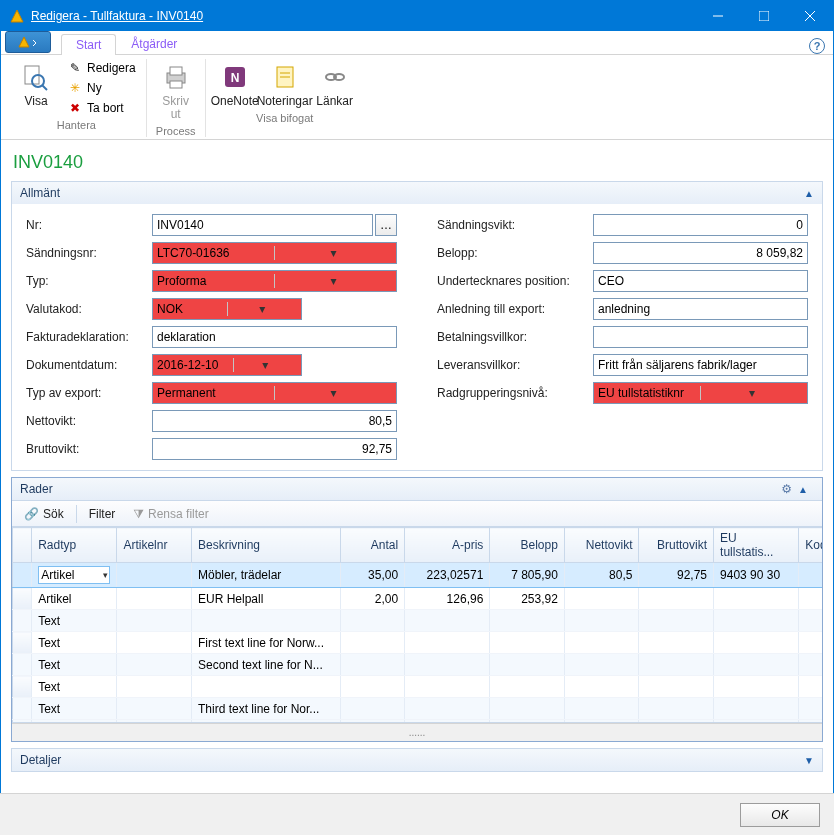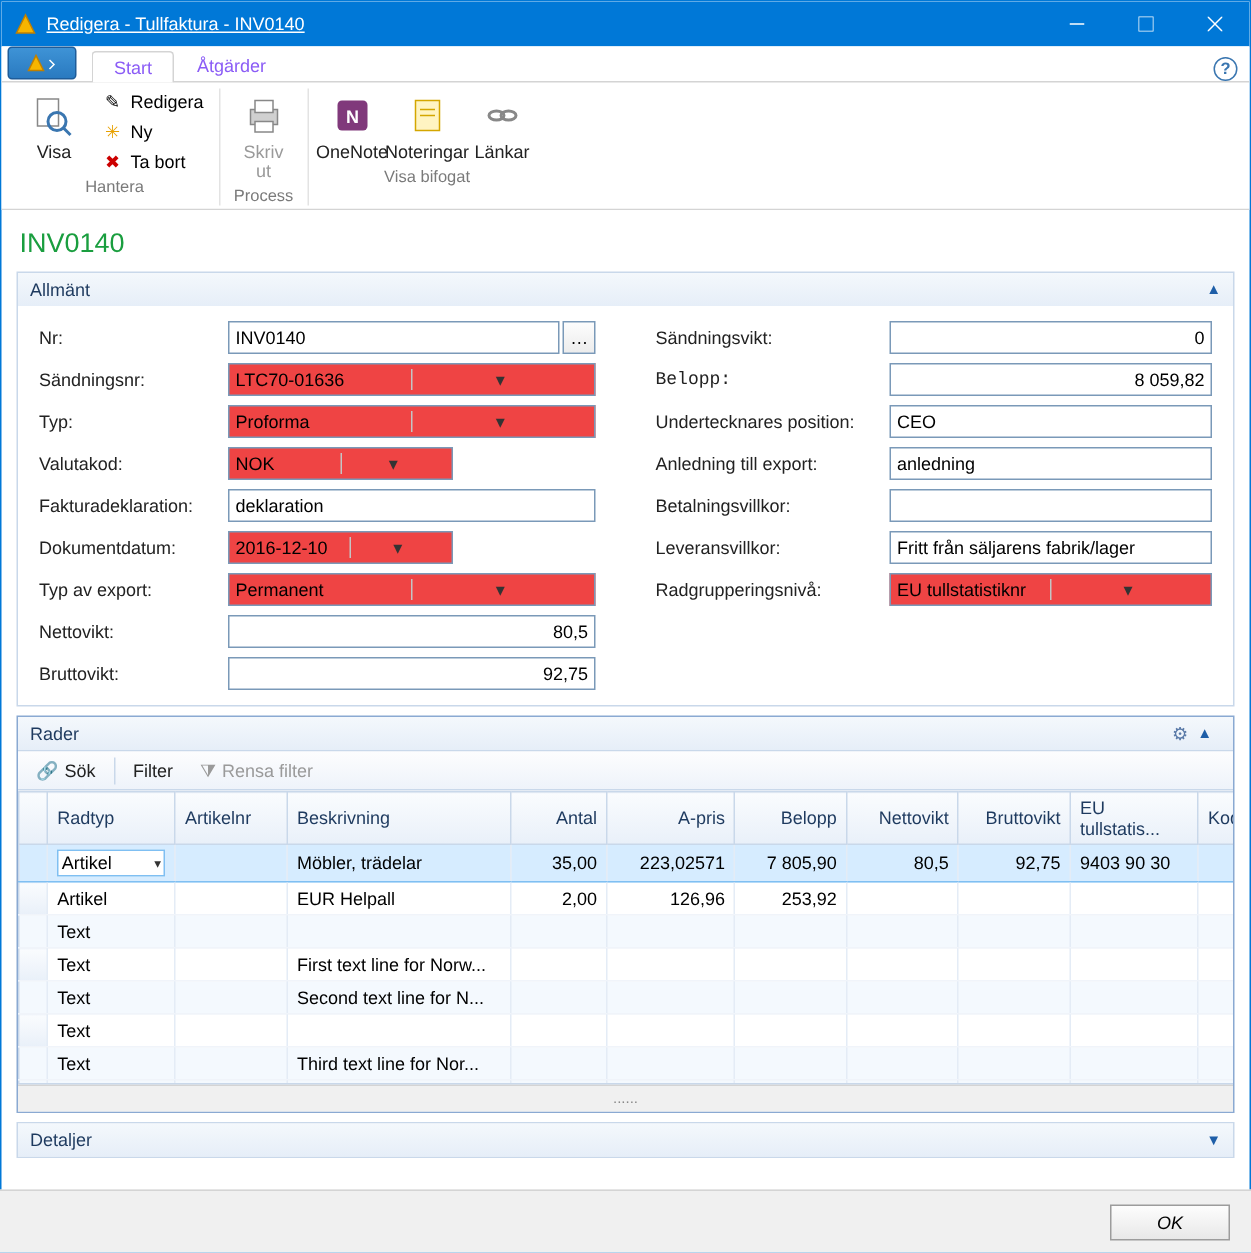--- a/index.html
+++ b/index.html
@@ -261,21 +261,21 @@
             <label>Bruttovikt:</label>
             <input class="field num-field ro" type="text" readonly="" value="92,75" style="">
           </div>
       </div>
       <div class="form-col">
         <div class="form-row">
             <label style="width:150px;">Sändningsvikt:</label>
             <input class="field num-field ro" type="text" readonly="" value="0" style="">
           </div>
         <div class="form-row">
-            <label style="width:150px;font-family:Liberation Mono, monospace;">Belopp:</label>
+            <label style="width:150px;">Belopp:</label>
             <input class="field num-field ro" type="text" readonly="" value="8 059,82" style="">
           </div>
         <div class="form-row">
             <label style="width:150px;">Undertecknares position:</label>
             <input class="field" type="text" value="CEO" style="">
           </div>
         <div class="form-row">
             <label style="width:150px;">Anledning till export:</label>
             <input class="field" type="text" value="anledning" style="">
           </div>

